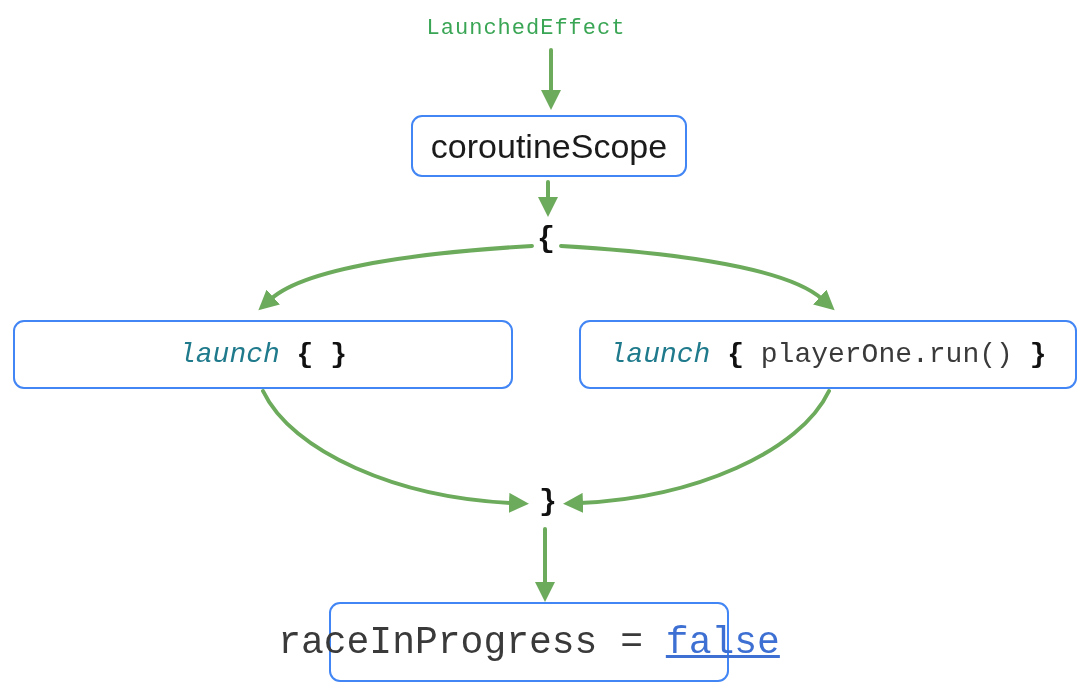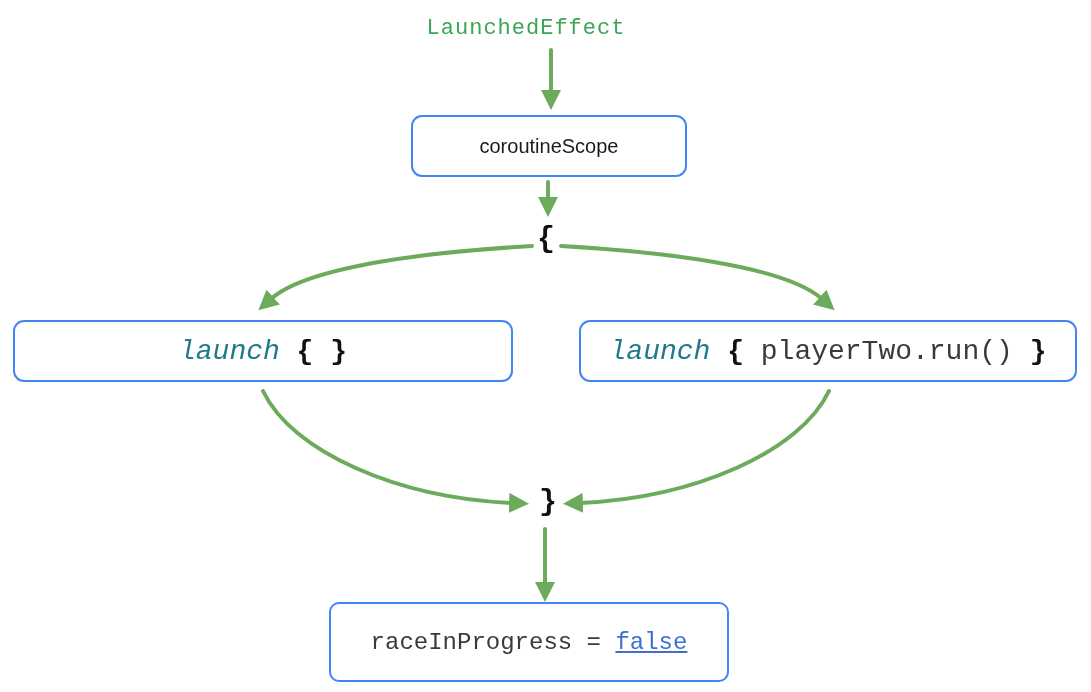--- a/index.html
+++ b/index.html
@@ -31,25 +31,25 @@
   .edge{stroke:var(--arrow-green);stroke-width:4;fill:none;stroke-linecap:round;}
   .arrowhead{fill:var(--arrow-green);}
   .node{
     position:absolute;
     box-sizing:border-box;
     border:2.5px solid var(--box-border-blue);
     border-radius:11px;
     background:#ffffff;
     display:flex;align-items:center;justify-content:center;
   }
-  .box-coroutine{left:411px;top:115px;width:276px;height:62px;font-size:20px;color:var(--node-text-black);}
-  .box-launch{top:320px;width:500px;height:62px;font-size:28px;gap:1ch;color:var(--code-dark);}
+  .box-coroutine{left:411px;top:115px;width:276px;height:62px;font-size:34px;color:var(--node-text-black);}
+  .box-launch{top:320px;width:500px;height:69px;font-size:28px;gap:1ch;color:var(--code-dark);}
   .box-launch-one{left:13px;}
   .box-launch-two{left:579px;width:498px;}
-  .box-result{left:329px;top:602px;width:400px;height:80px;font-size:24px;gap:1ch;color:var(--code-dark);border-radius:10px;}
+  .box-result{left:329px;top:602px;width:400px;height:80px;font-size:38px;gap:1ch;color:var(--code-dark);}
   .kw{color:var(--keyword-teal);font-style:italic;}
   .br{color:var(--brace-black);font-weight:bold;}
   .val{color:var(--value-blue);text-decoration:underline;}
   .brace{
     position:absolute;width:22px;text-align:center;
     font-size:30px;font-weight:bold;color:var(--brace-black);
     line-height:1;
   }
   .brace-open{left:535px;top:224px;}
   .brace-close{left:537px;top:487px;}
@@ -84,21 +84,21 @@
 
   <div class="node mono box-launch box-launch-one">
     <span class="kw">launch</span>
     <span class="br">{</span>
     <span class="br">}</span>
   </div>
 
   <div class="node mono box-launch box-launch-two">
     <span class="kw">launch</span>
     <span class="br">{</span>
-    <span>playerTwo.run()</span>
+    <span>playerOne.run()</span>
     <span class="br">}</span>
   </div>
 
   <div class="brace brace-close mono">}</div>
 
   <div class="node mono box-result">
     <span>raceInProgress</span>
     <span>=</span>
     <span class="val">false</span>
   </div>

